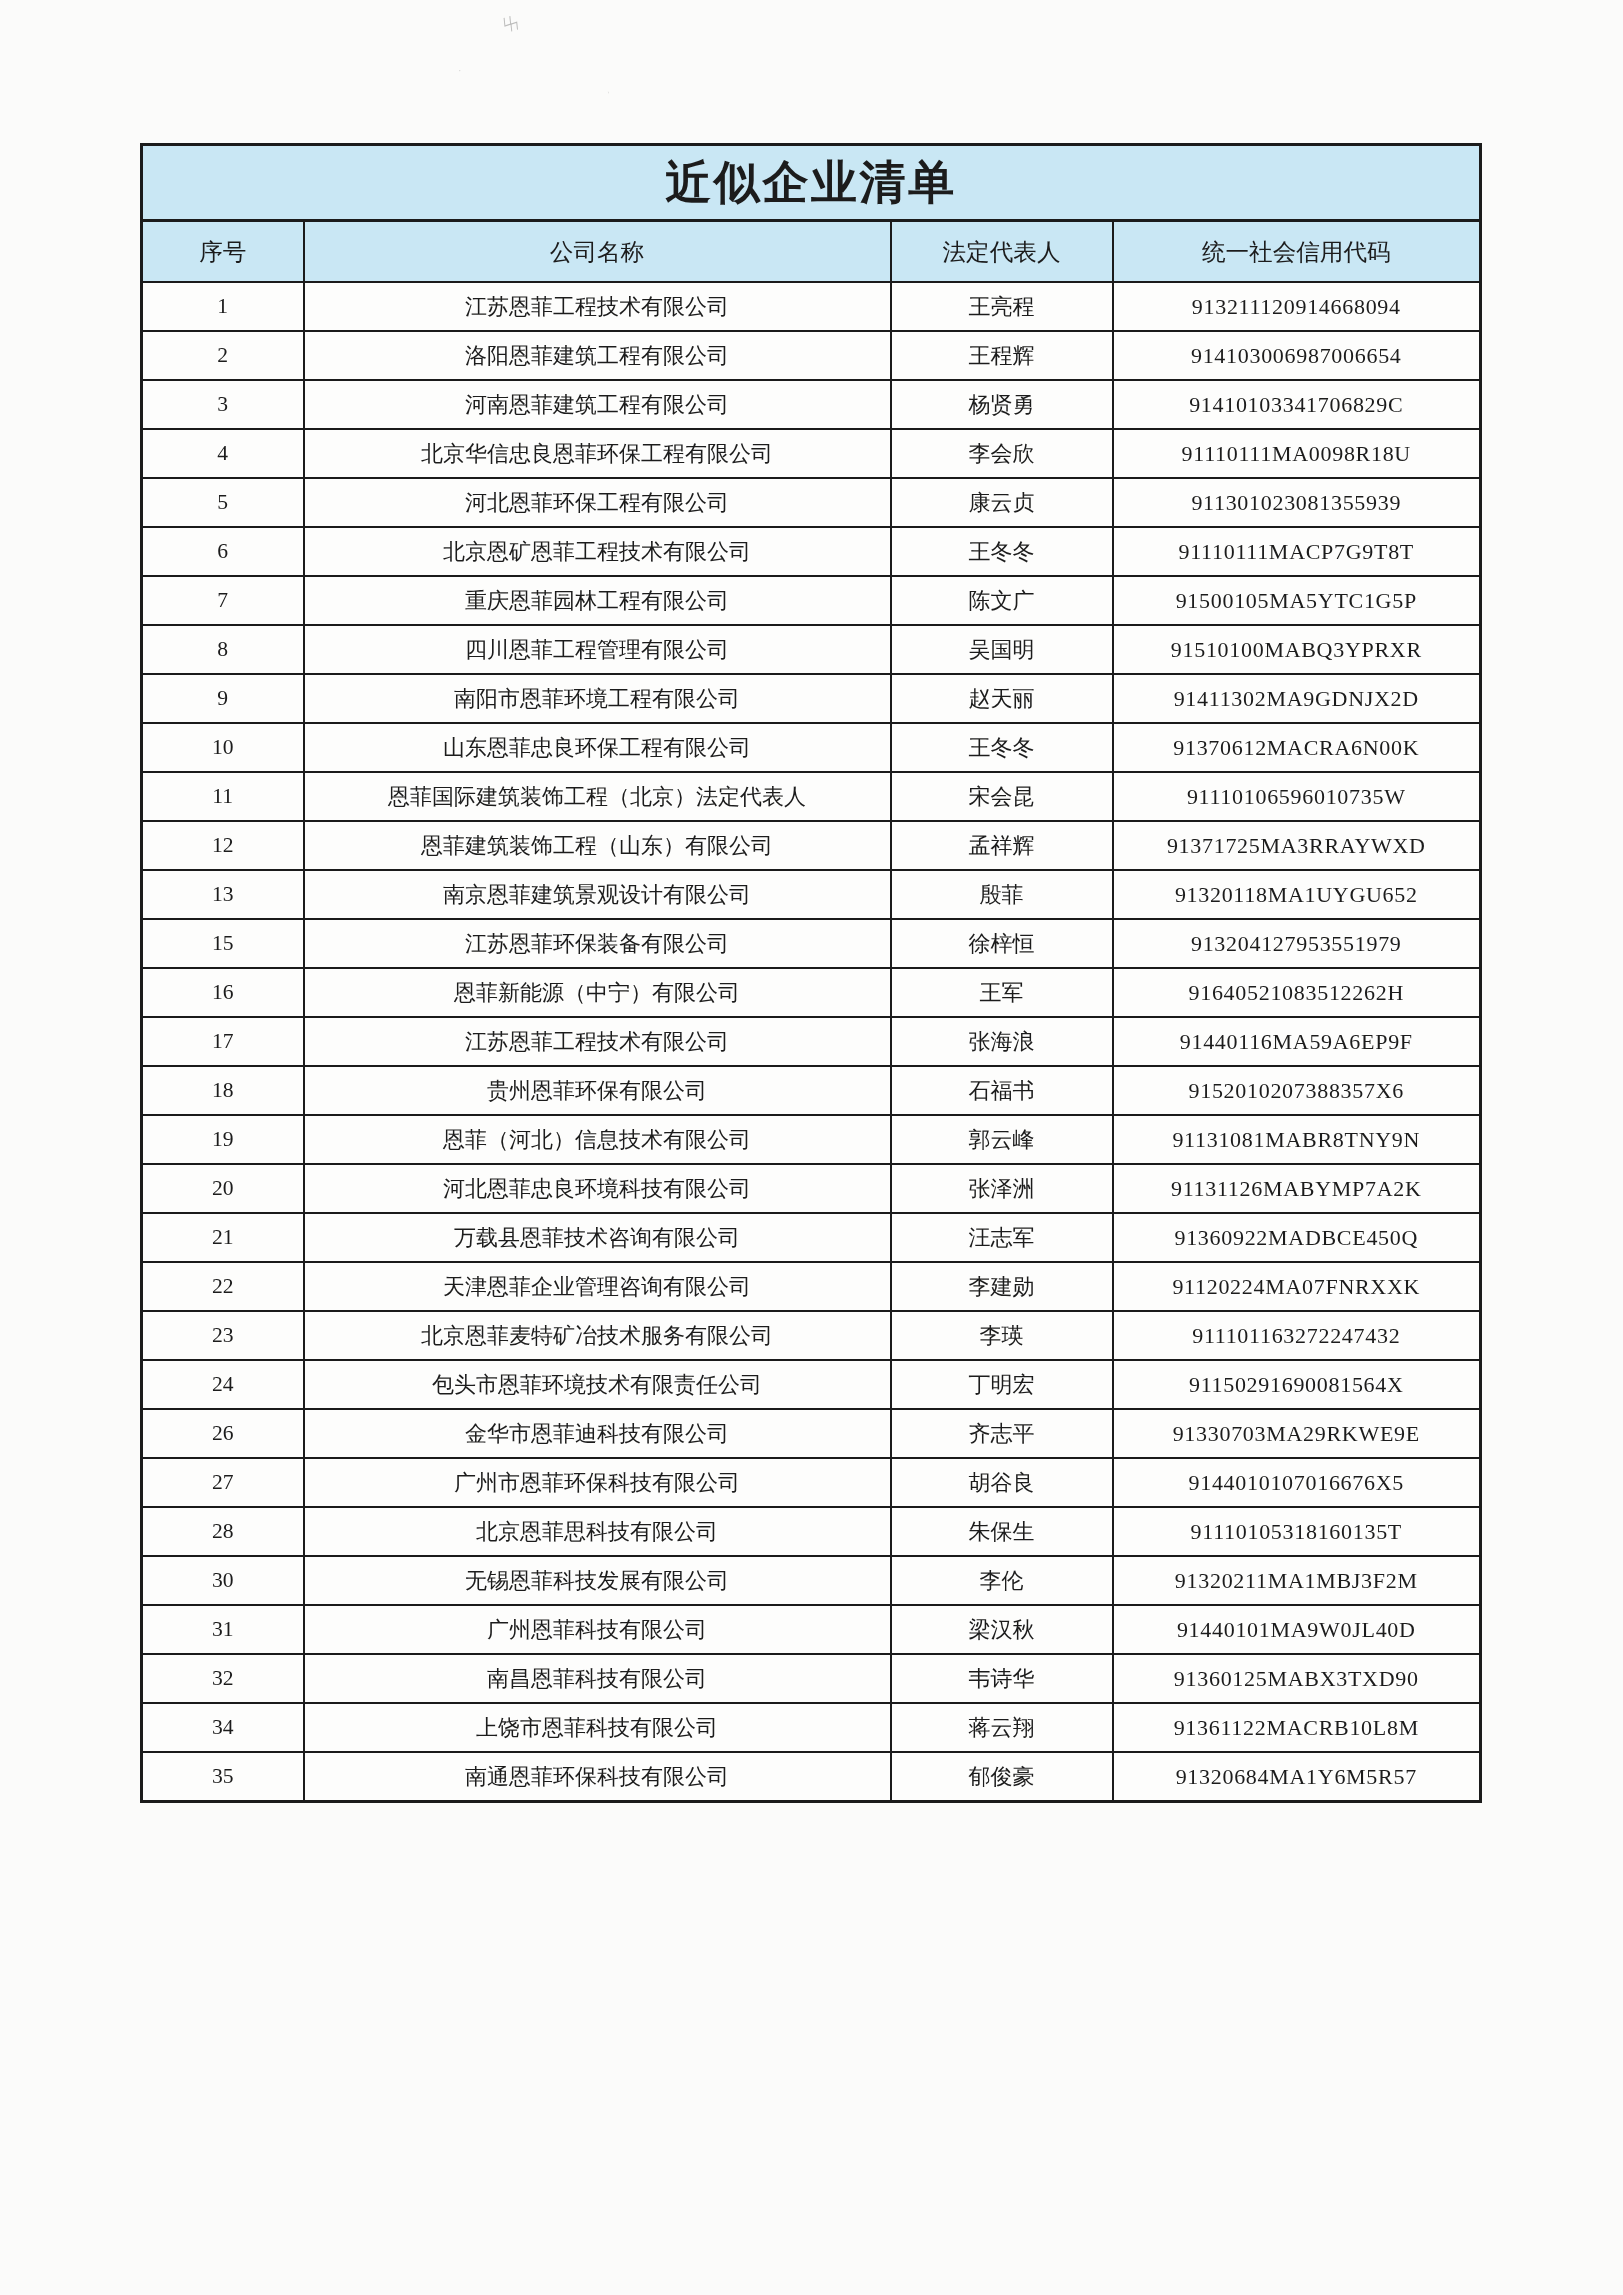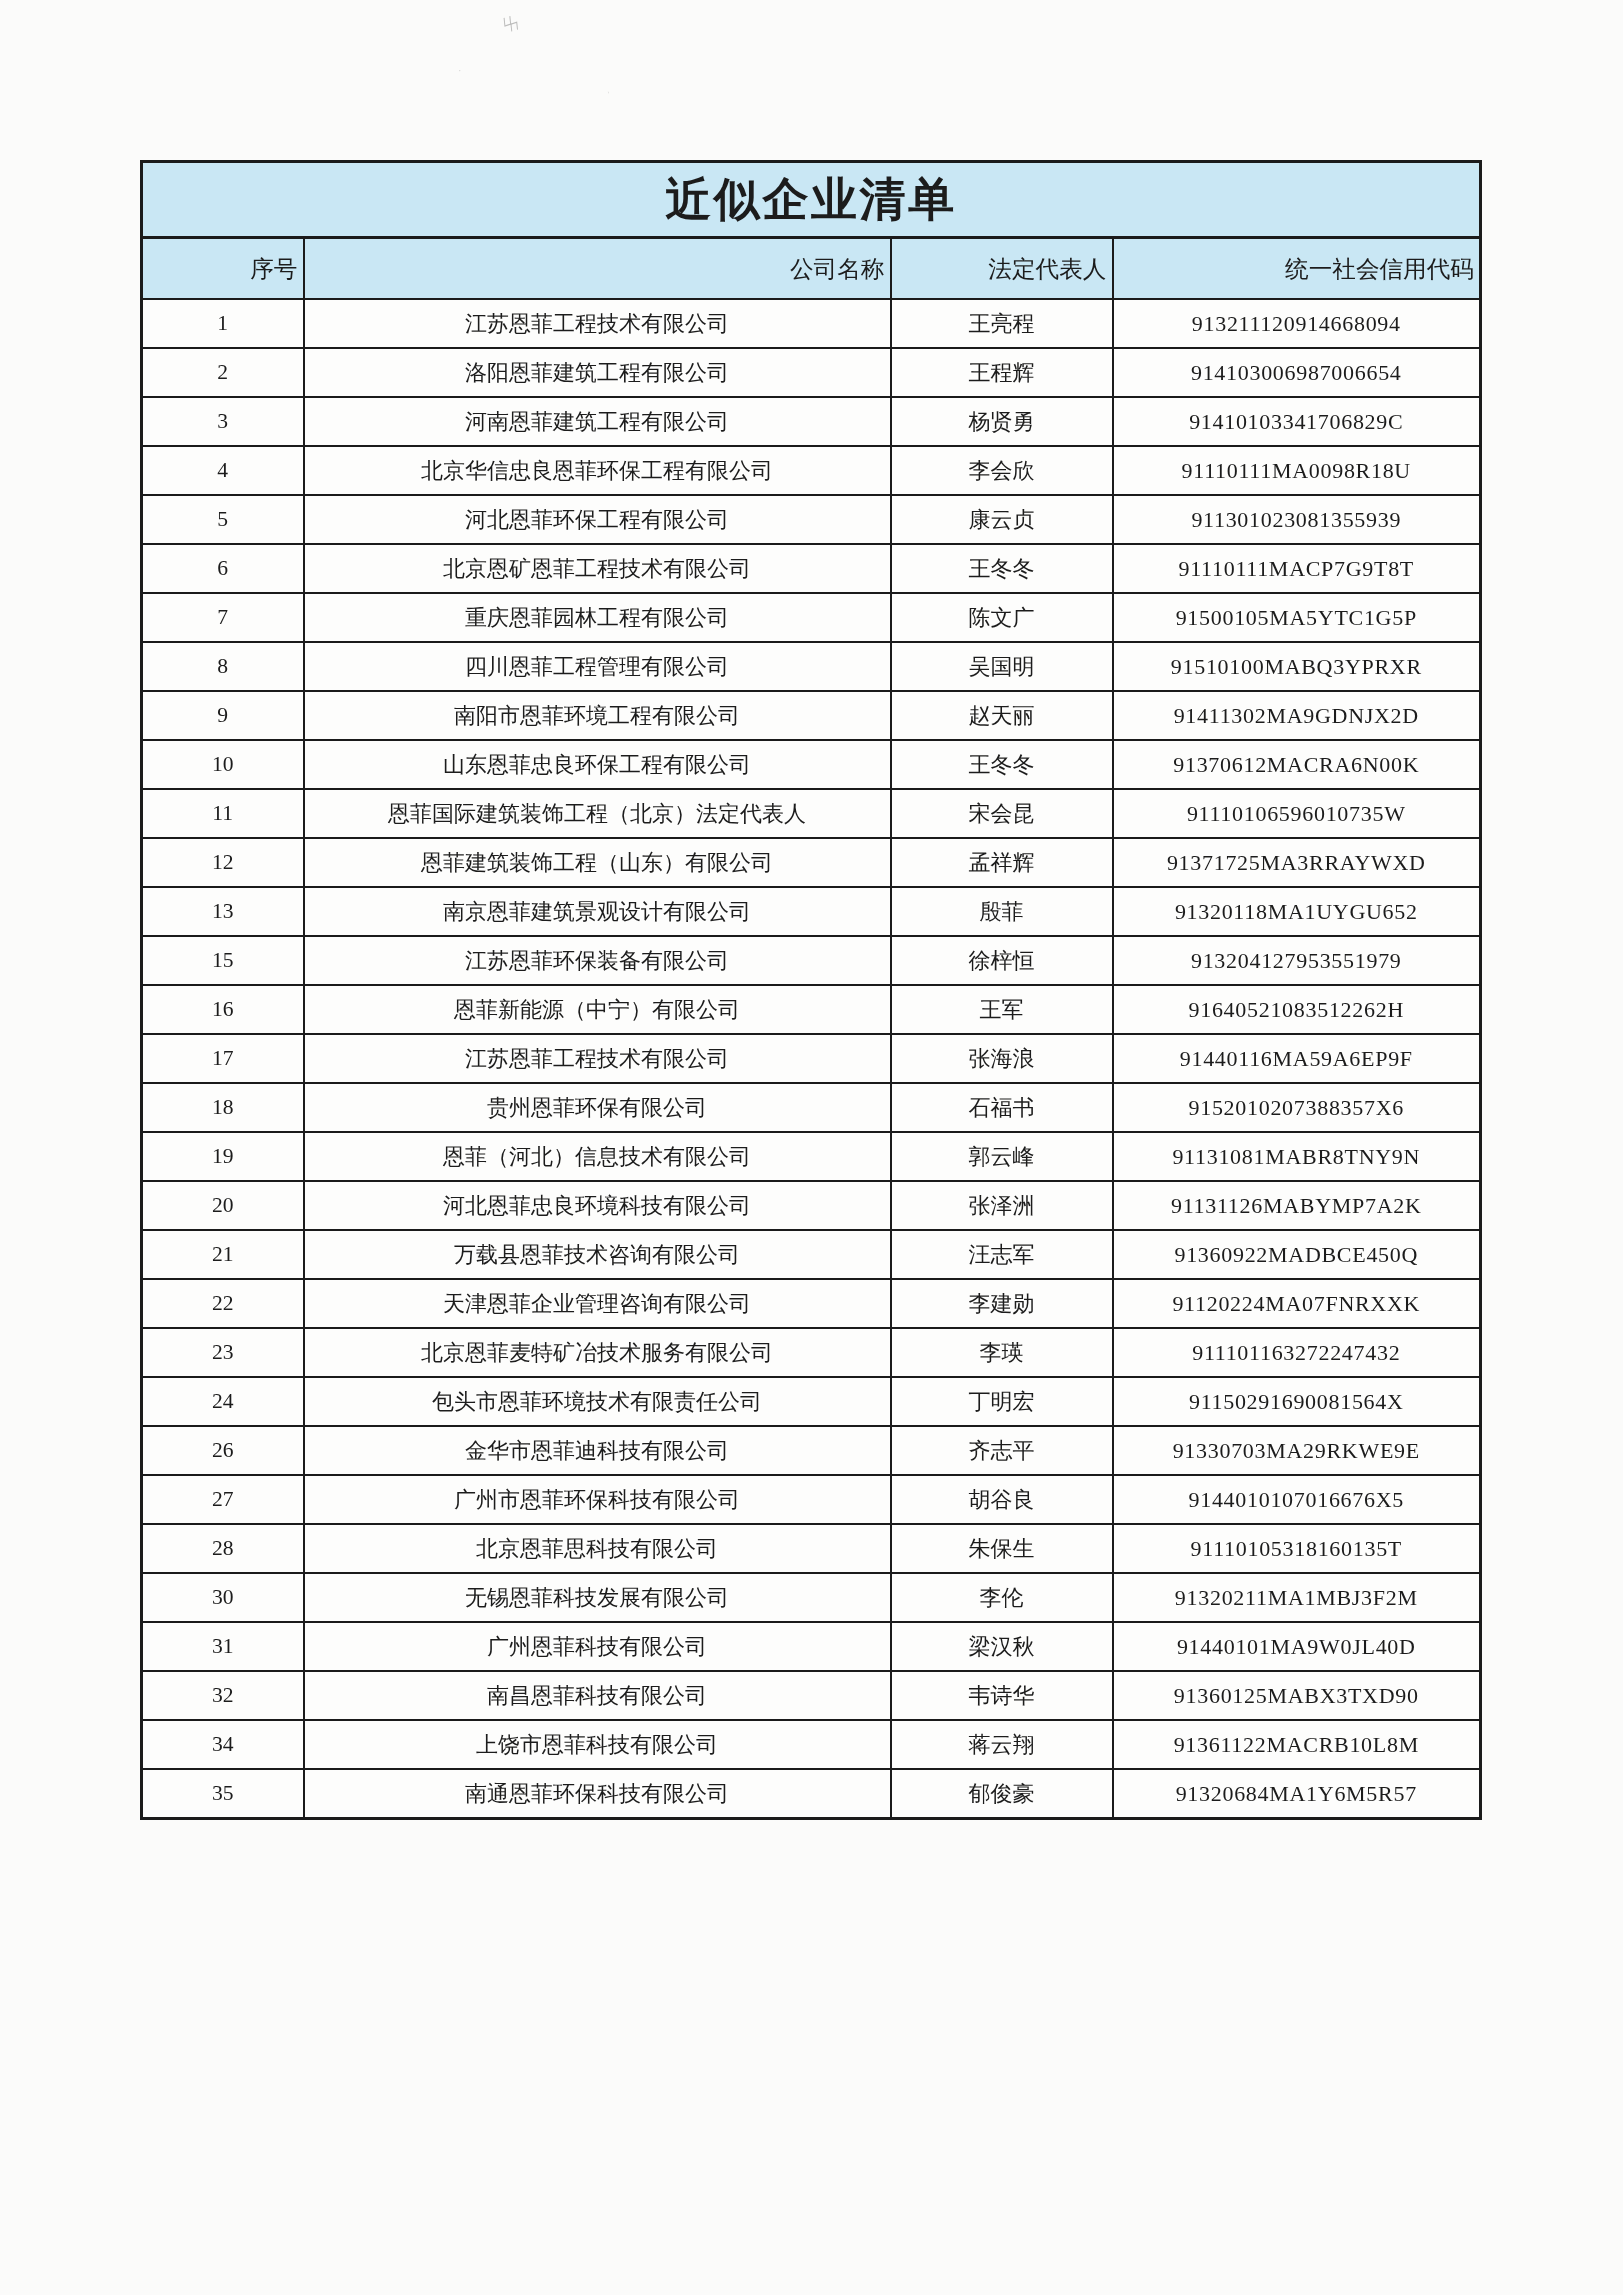--- a/index.html
+++ b/index.html
@@ -18,21 +18,21 @@
     overflow:hidden;
   }
   .page{position:absolute;inset:0;}
   
   .artifact{position:absolute;color:#8a8a8a;opacity:.55;pointer-events:none;}
   .a1{left:503px;top:11.8px;font-size:22px;transform:rotate(-18deg);letter-spacing:-3.9px;}
   .a2{left:458px;top:65px;font-size:10.5px;opacity:.35;}
   .a3{left:609px;top:84px;font-size:9.2px;opacity:.3;transform:rotate(30deg);}
 
   table.company-table{
-    position:absolute;left:140px;top:160px;
+    position:absolute;left:140px;top:143px;
     width:1339px;
     table-layout:fixed;
     border-collapse:collapse;
     font-family:Liberation Serif, serif;
   }
   table.company-table, table.company-table th, table.company-table td{
     border:2px solid var(--border);
   }
   table.company-table{border-width:3.9px;}
   table.company-table th, table.company-table td{
@@ -43,21 +43,21 @@
   }
   tr.title-row th{
     height:73px;
     background:var(--band-bg);
     font-size:46px;font-weight:700;letter-spacing:2.6px;
     border-bottom-width:3.3px;
   }
   tr.header-row th{
     height:59px;
     background:var(--band-bg);
-    font-size:23.6px;font-weight:400;text-align:right;
+    font-size:23.6px;font-weight:400;
   }
   tbody td{
     height:47px;
     font-size:22px;
     background:#fdfdfc;
   }
   td.col-code{letter-spacing:0.7px;}
   td.col-index{font-size:21.6px;}
 </style>
 </head>

